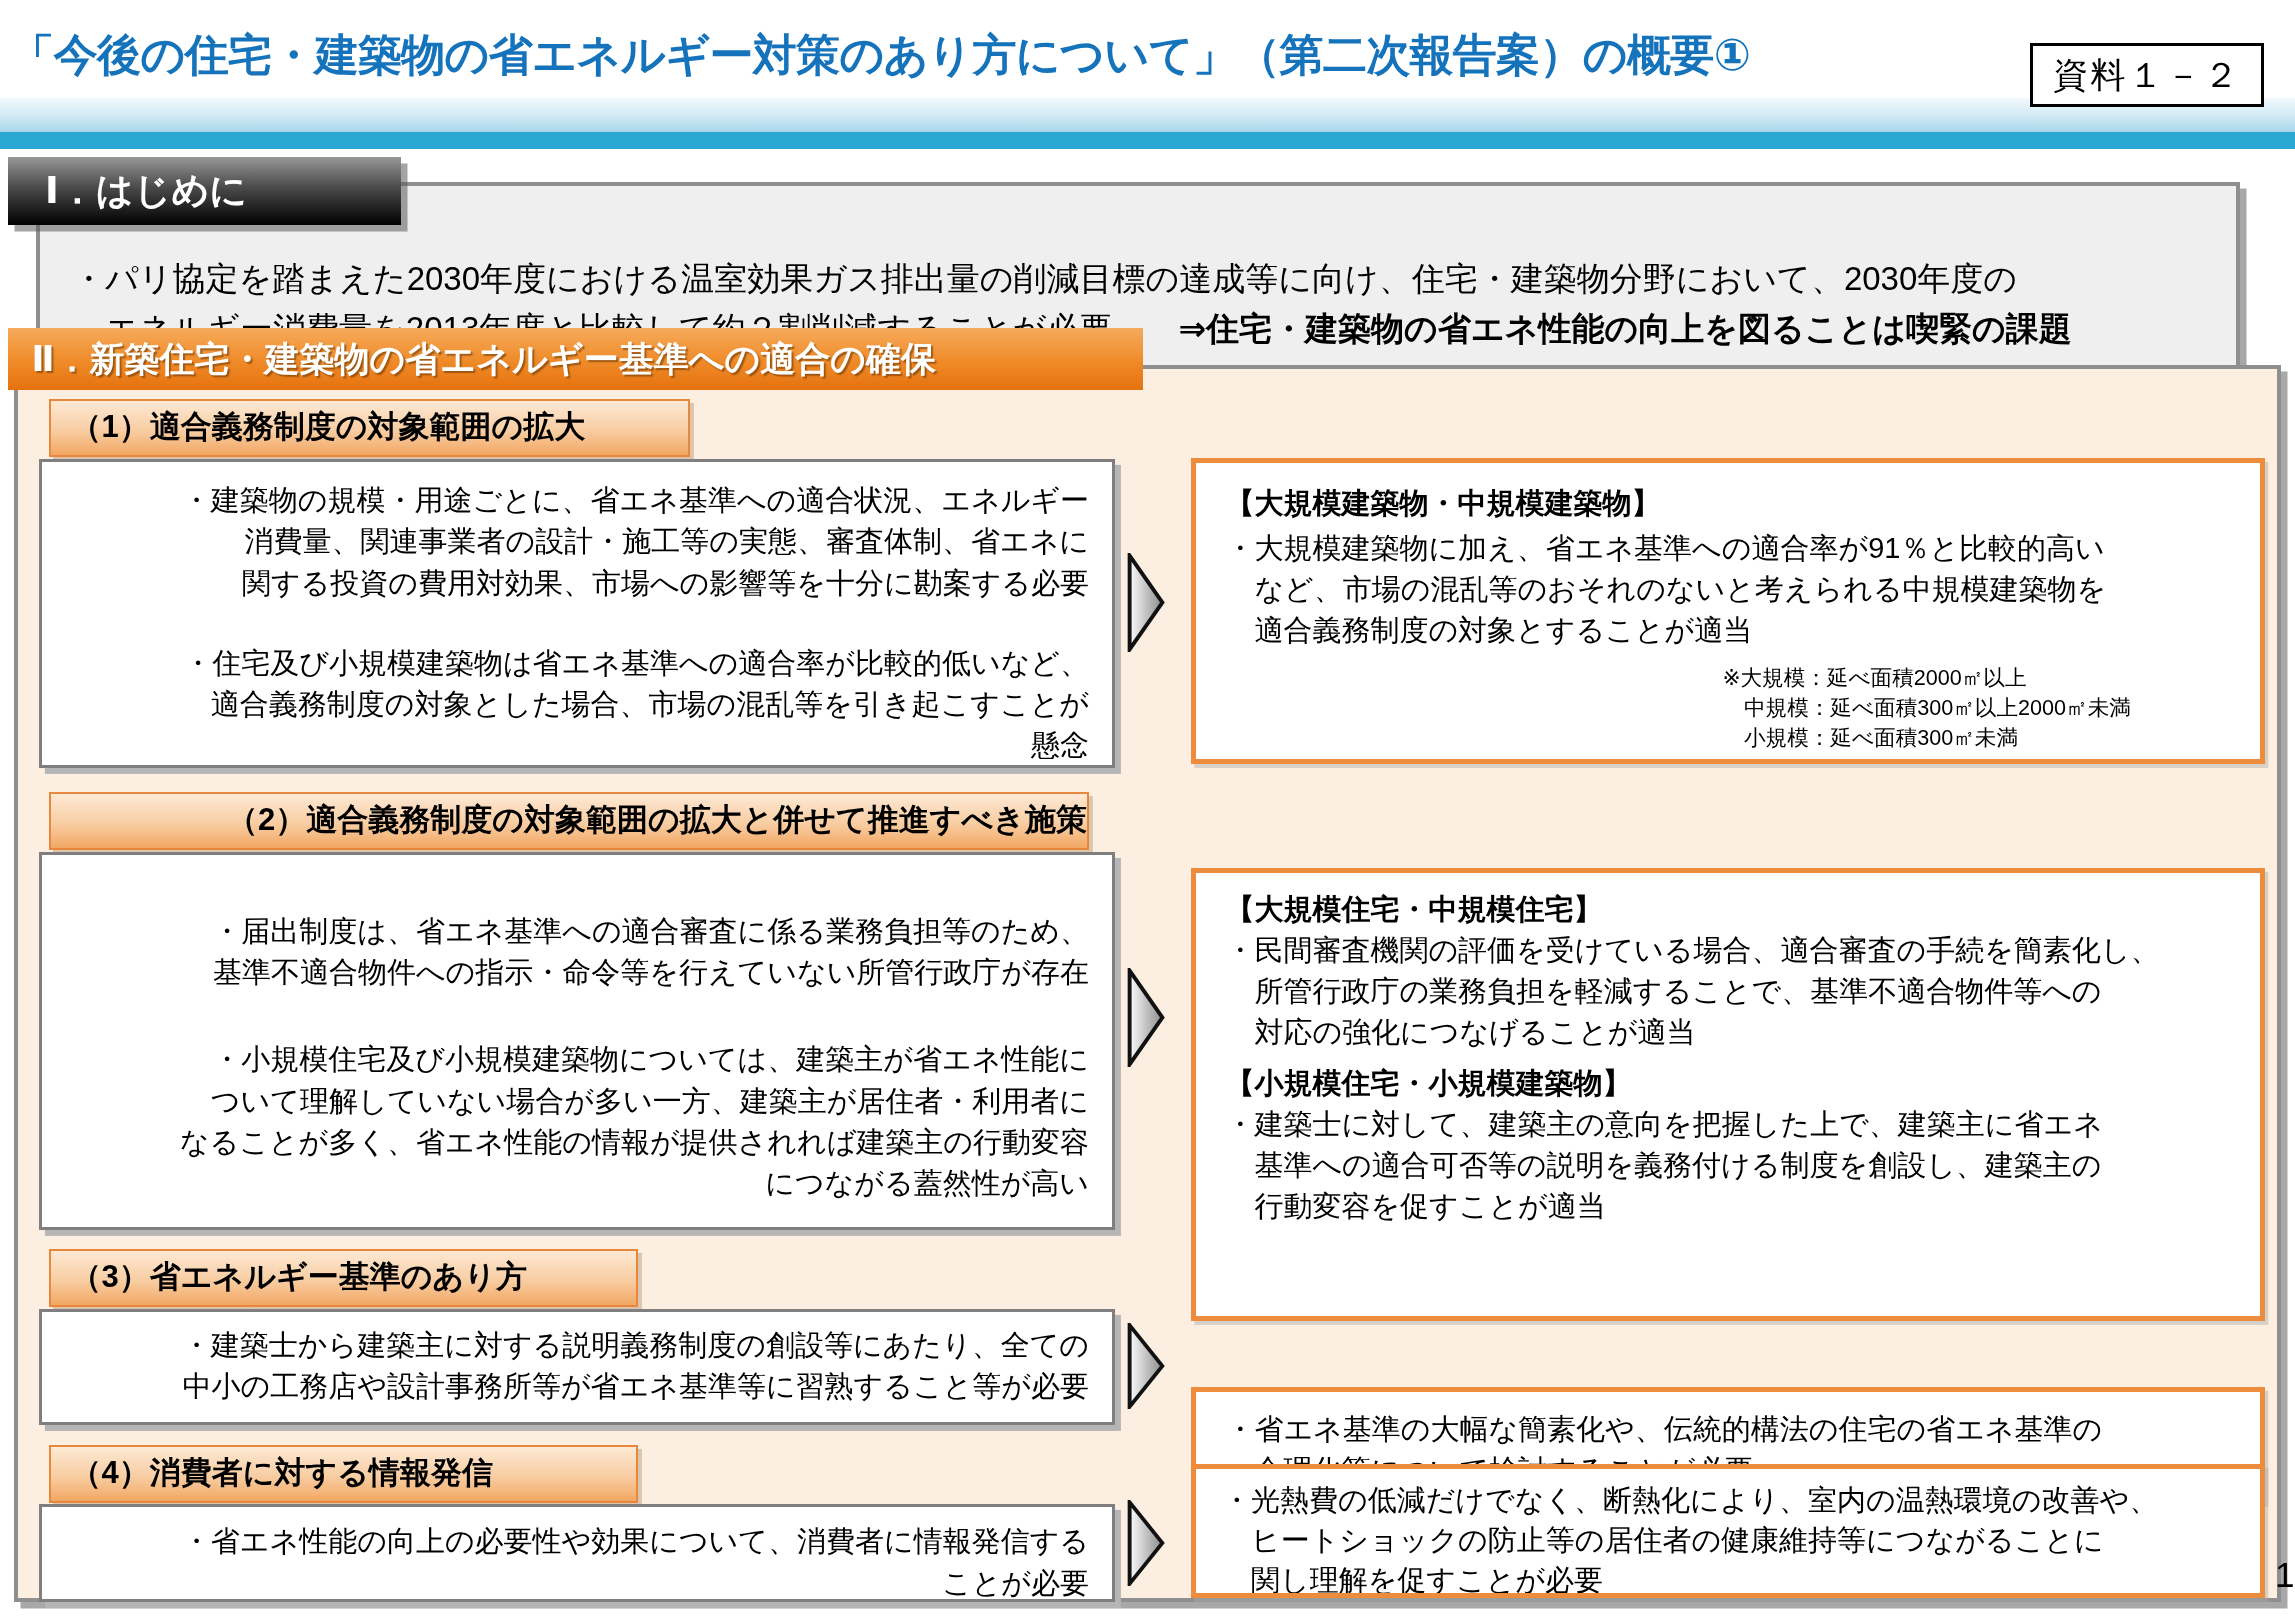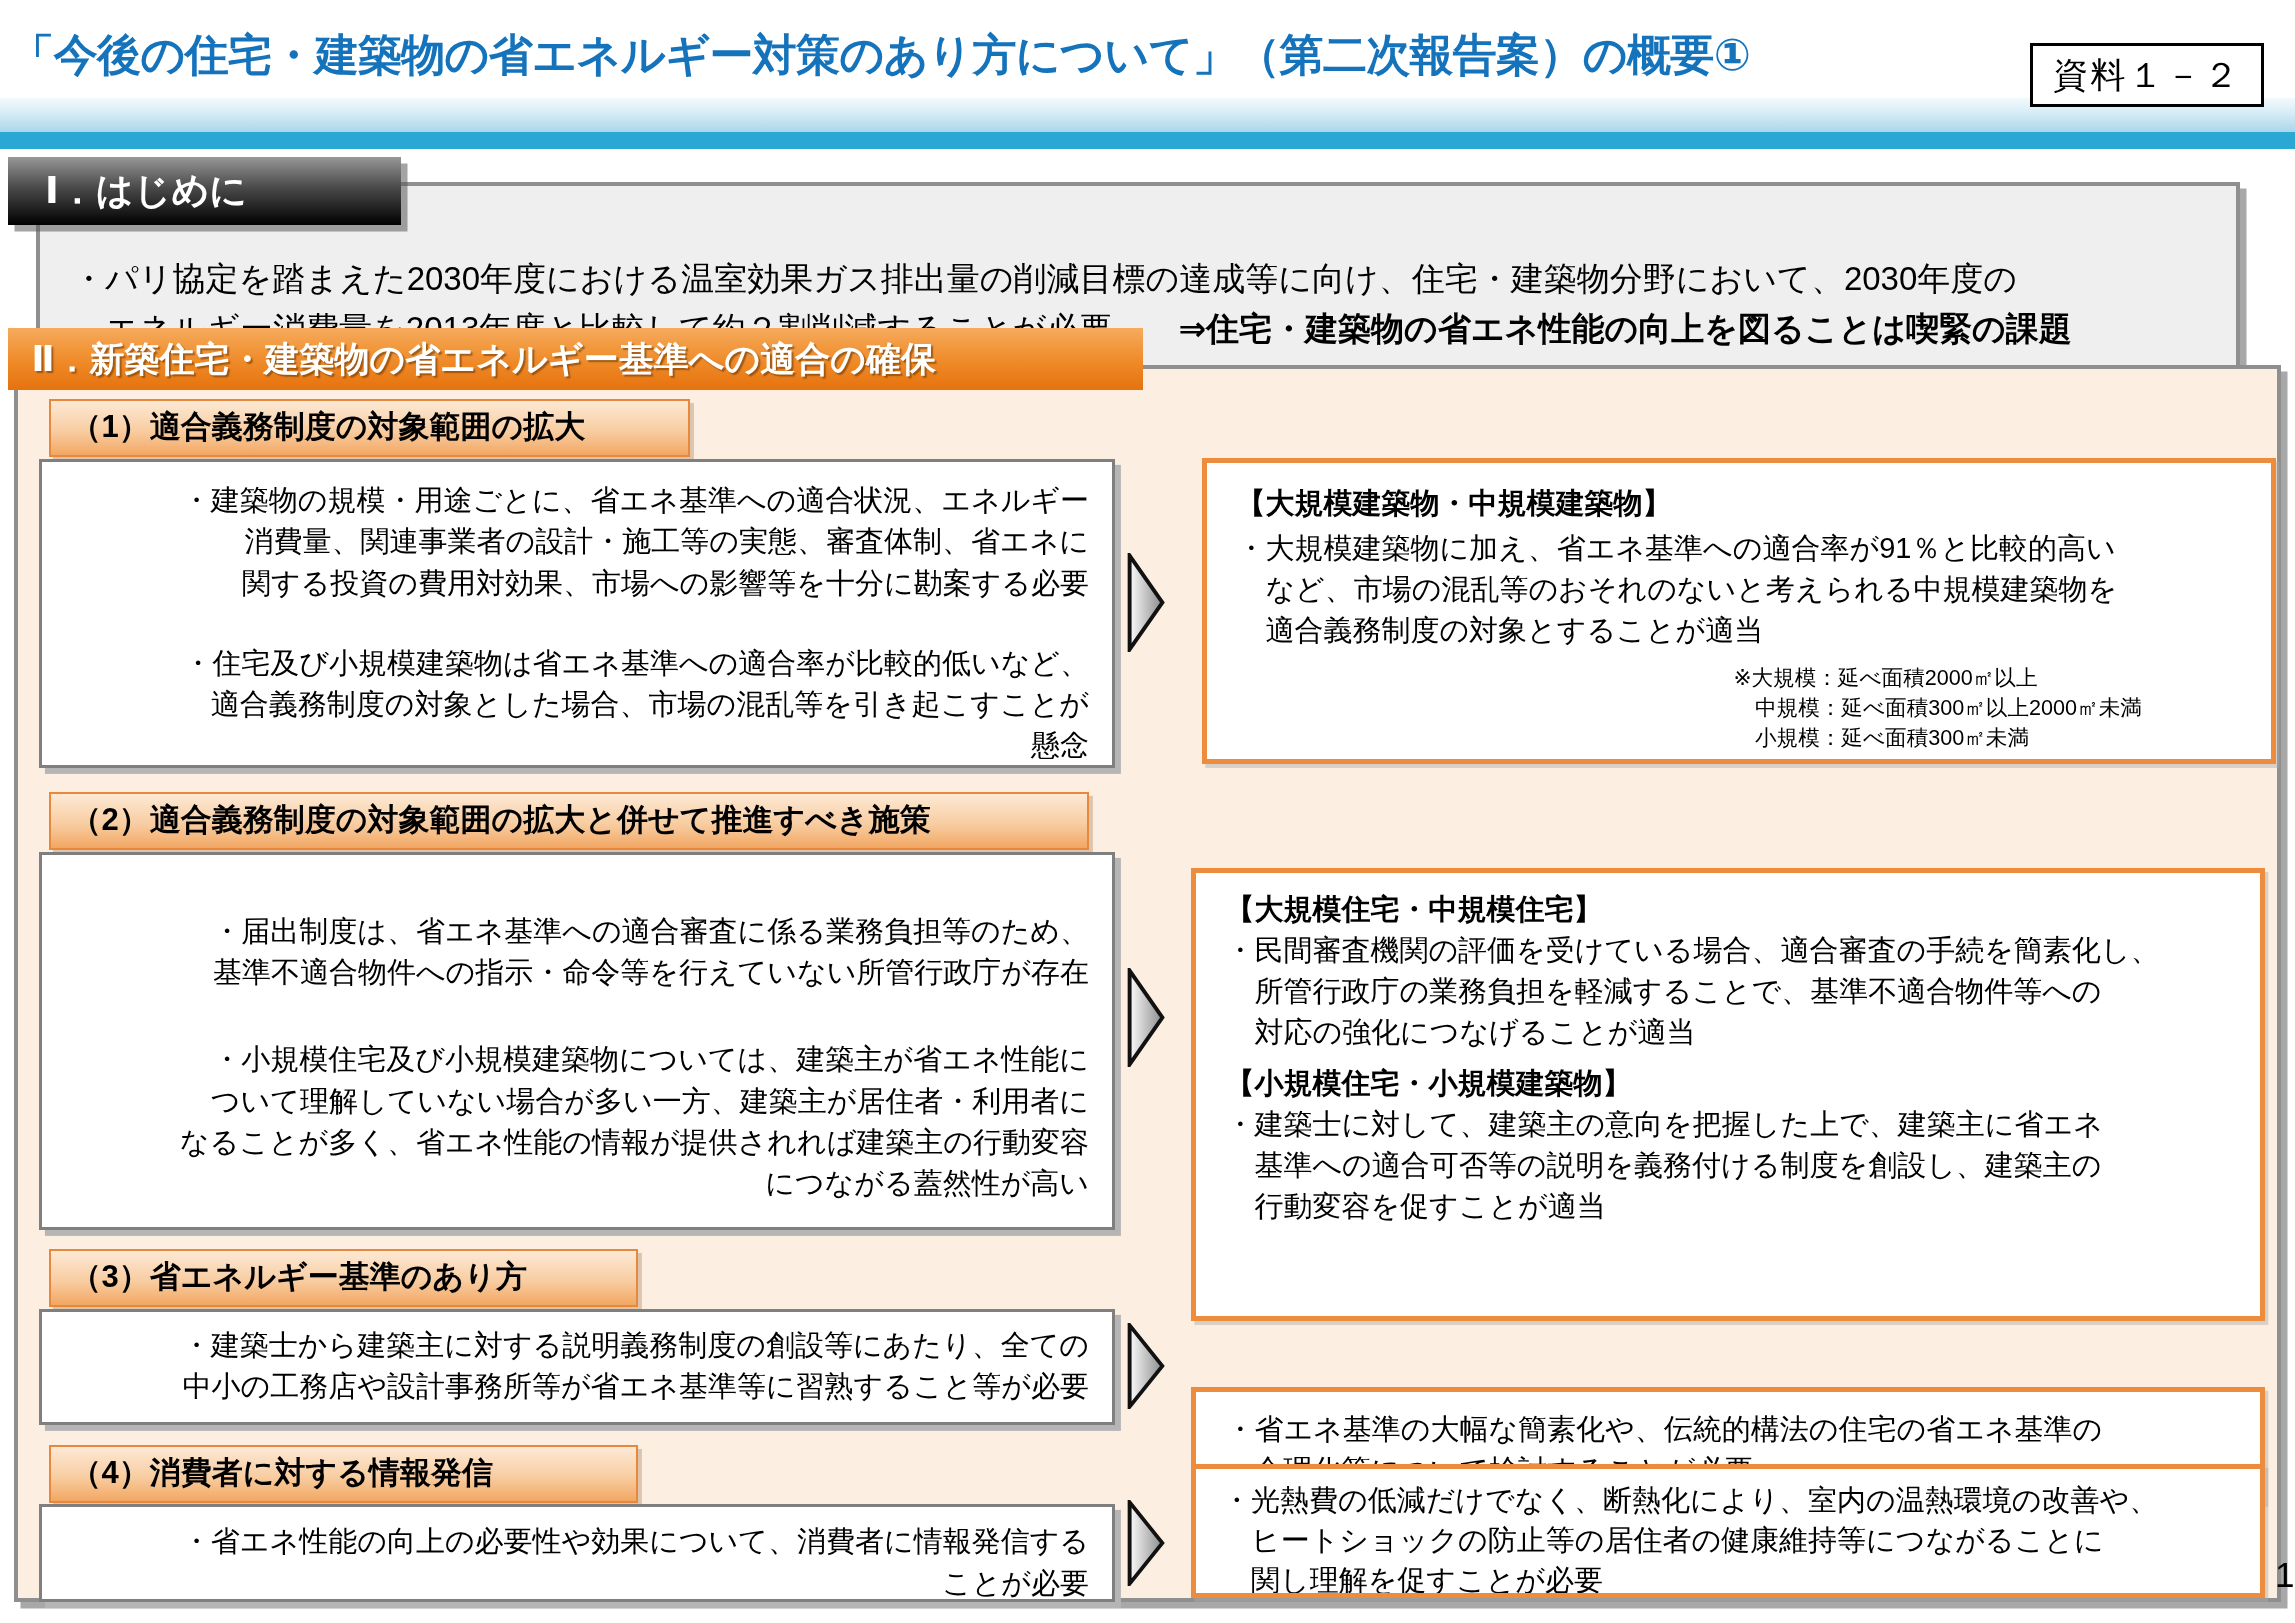--- a/index.html
+++ b/index.html
@@ -108,31 +108,31 @@
     <p class="para" style="margin-bottom:39px;">・建築物の規模・用途ごとに、省エネ基準への適合状況、エネルギー
 　消費量、関連事業者の設計・施工等の実態、審査体制、省エネに
 　関する投資の費用対効果、市場への影響等を十分に勘案する必要</p>
     <p class="para">・住宅及び小規模建築物は省エネ基準への適合率が比較的低いなど、
 　適合義務制度の対象とした場合、市場の混乱等を引き起こすことが
 　懸念</p>
   </div>
   <svg class="arrow" style="left:1127px;top:553px;" width="38" height="99" viewBox="0 0 58 152" preserveAspectRatio="none">
     <polygon points="4,4 54,76 4,148" fill="url(#arrowGrad)" stroke="#111" stroke-width="6"></polygon>
   </svg>
-  <div class="right-box" style="top:458px;height:306px;padding:19.6px 29.4px 13px 29.4px;margin-left:11px;">
+  <div class="right-box" style="top:458px;height:306px;padding:19.6px 29.4px 13px 29.4px;">
     <div class="bhead" style="margin-bottom:3.9px;">【大規模建築物・中規模建築物】</div>
     <p class="para">・大規模建築物に加え、省エネ基準への適合率が91％と比較的高い
 　など、市場の混乱等のおそれのないと考えられる中規模建築物を
 　適合義務制度の対象とすることが適当</p>
     <div class="note">※大規模：延べ面積2000㎡以上
 　中規模：延べ面積300㎡以上2000㎡未満
 　小規模：延べ面積300㎡未満</div>
   </div>
 
-  <div class="sub-head" style="left:49px;top:792px;width:1040px;">（2）適合義務制度の対象範囲の拡大と併せて推進すべき施策</div>
+  <div class="sub-head" style="left:49px;top:792px;width:1040px;text-align:right;">（2）適合義務制度の対象範囲の拡大と併せて推進すべき施策</div>
   <div class="left-box" style="top:852px;height:378px;padding:56px 23px 19.6px 23px;">
     <p class="para" style="margin-bottom:46px;">・届出制度は、省エネ基準への適合審査に係る業務負担等のため、
 　基準不適合物件への指示・命令等を行えていない所管行政庁が存在</p>
     <p class="para">・小規模住宅及び小規模建築物については、建築主が省エネ性能に
 　ついて理解していない場合が多い一方、建築主が居住者・利用者に
 　なることが多く、省エネ性能の情報が提供されれば建築主の行動変容
 　につながる蓋然性が高い</p>
   </div>
   <svg class="arrow" style="left:1127px;top:968px;" width="38" height="99" viewBox="0 0 58 152" preserveAspectRatio="none">
     <polygon points="4,4 54,76 4,148" fill="url(#arrowGrad)" stroke="#111" stroke-width="6"></polygon>

